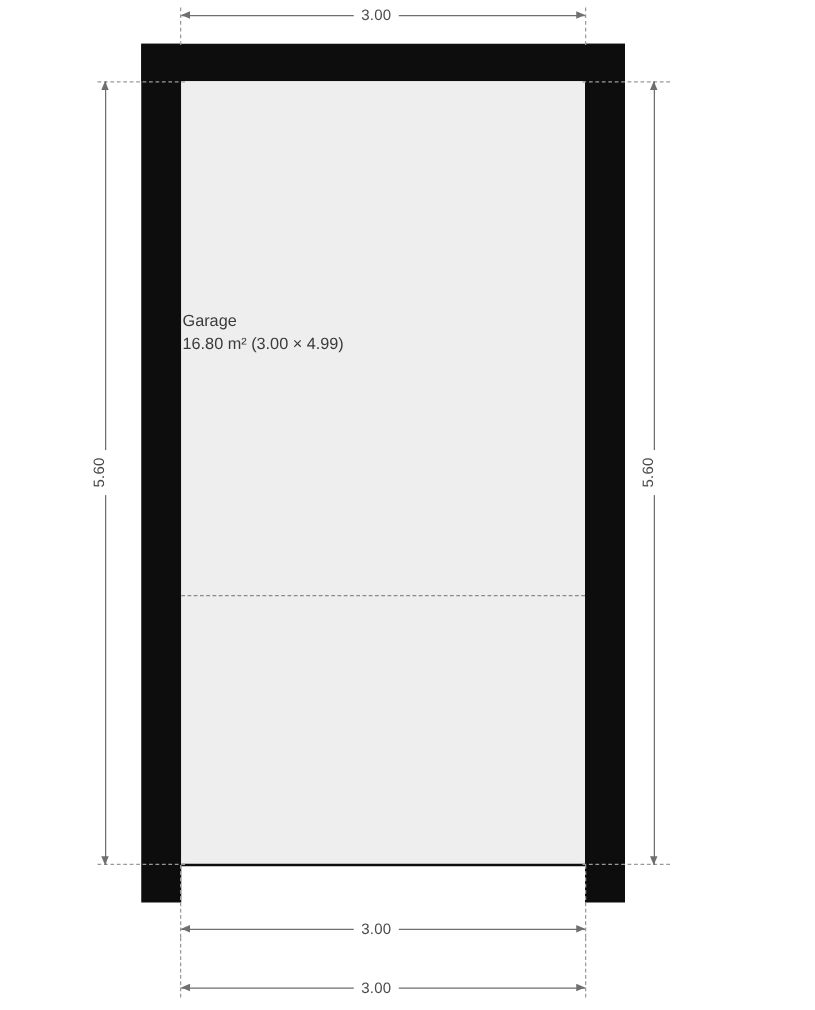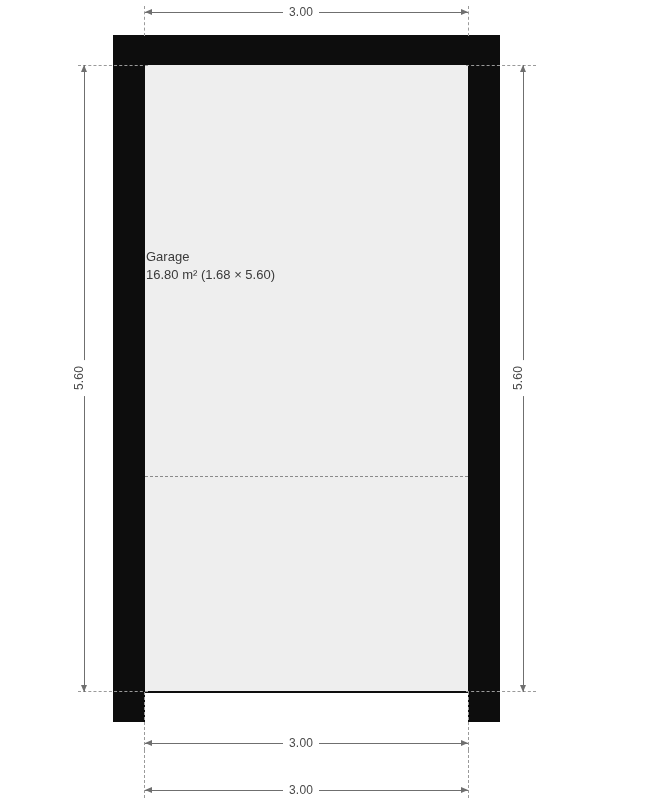--- a/index.html
+++ b/index.html
@@ -176,16 +176,16 @@
   <div class="arrow arrow-right" style="left:461px; top:740px;"></div>
   <div class="dim-label" style="left:283px; top:736px;">3.00</div>
 
   <div class="dim-h" style="left:145px; top:790px; width:323px;"></div>
   <div class="arrow arrow-left" style="left:145px; top:787px;"></div>
   <div class="arrow arrow-right" style="left:461px; top:787px;"></div>
   <div class="dim-label" style="left:283px; top:783px;">3.00</div>
 
   <div class="room-label" style="left:146px; top:248px; width:320px;">
     <div class="room-name">Garage</div>
-    <div class="room-area">16.80 m² (1.68 × 5.60)</div>
+    <div class="room-area">16.80 m² (3.00 × 4.99)</div>
   </div>
 
 </div>
 
 </body></html>

